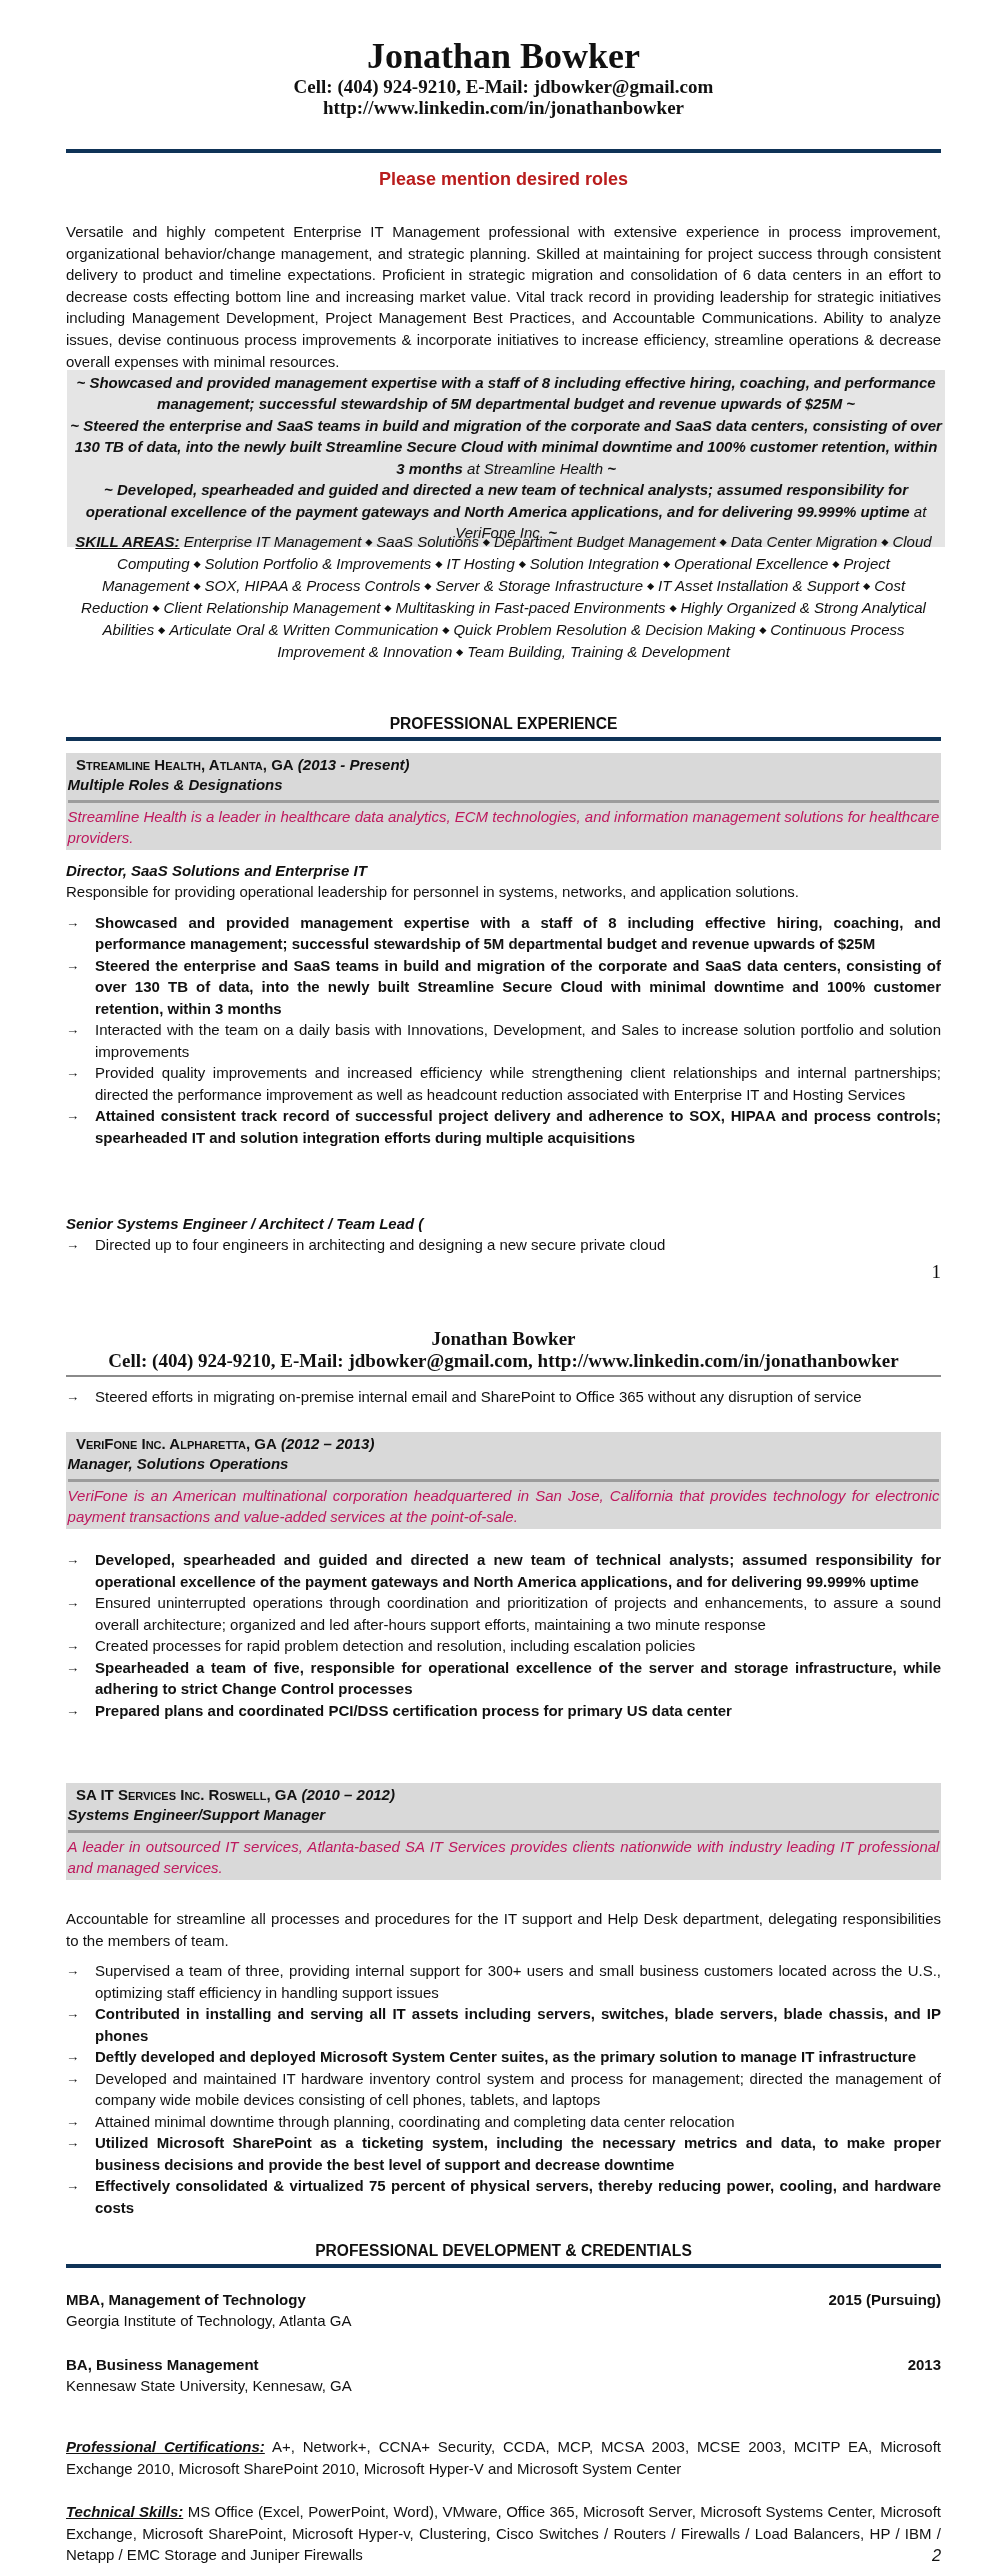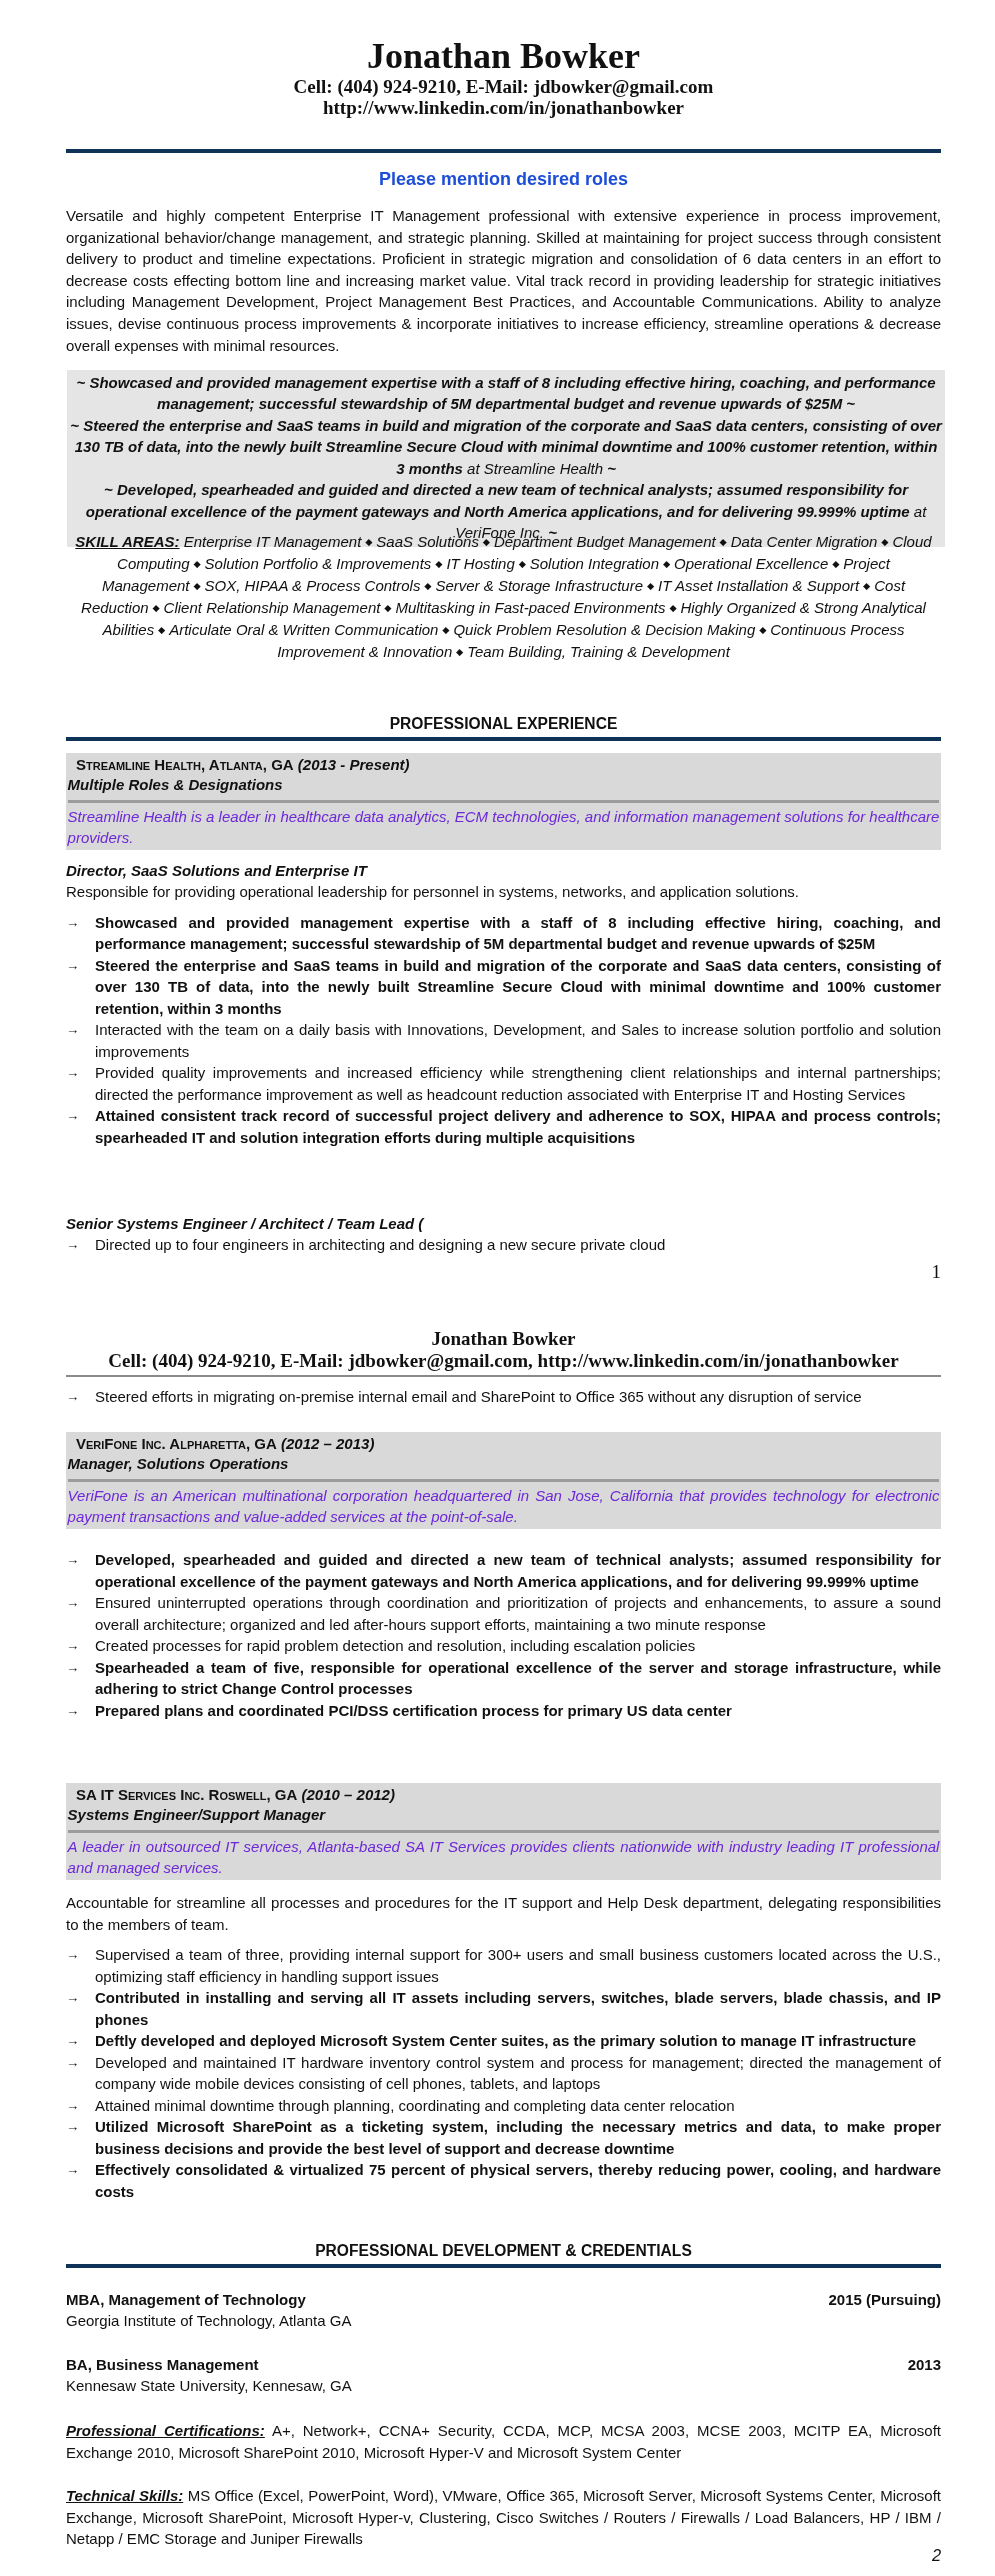--- a/index.html
+++ b/index.html
@@ -1,50 +1,50 @@
 <!DOCTYPE html>
 <html style="font-size:12.5px"><head>
 <meta charset="utf-8">
 <style>
   html, body { margin: 0; padding: 0; background: #ffffff; }
   body { width: 996px; height: 2576px; position: relative; overflow: hidden; color: #111; }
   .page { position: absolute; left: 66px; width: 875px; }
   .serif { font-family: "Liberation Serif", "DejaVu Serif", serif; }
   .sans { font-family: "Liberation Sans", "DejaVu Sans", sans-serif; }
   .center { text-align: center; }
-  .justify { text-align: justify; }
+  .justify { text-align: justify; margin-top: 16px; }
 
   
   .hdr-name { font-size: 36px; font-weight: bold; line-height: 39px; }
   .hdr-line { font-size: 19px; font-weight: bold; line-height: 21px; }
   .rule-navy { height: 3.9px; background: #0f3357; }
   .rule-gray { height: 2.3px; background: #8a8a8a; }
 
-  .headline { color: #1d4ed8; font-size: 18px; font-weight: bold; }
+  .headline { color: #b91c1c; font-size: 18px; font-weight: bold; }
 
   .body-text { font-size: 15px; line-height: 21.5px; }
   .summary { font-size: 15px; line-height: 21.6px; }
 
   .highlights { background: #e5e5e5; font-size: 15px; line-height: 21.5px; font-style: italic; padding: 1.6px 3.1px 3.1px 3.1px; }
   .highlights b { font-weight: bold; }
   .highlights .norm { font-weight: normal; }
 
   .skills { font-size: 15px; line-height: 21.5px; font-style: italic; }
   .skills .label { font-weight: bold; text-decoration: underline; }
   .sep { font-style: normal; font-size: 9.4px; vertical-align: 1.6px; padding: 0 3.9px; }
 
   .section-title { font-size: 15.6px; font-weight: bold; text-align: center; line-height: 20.3px; }
 
   .co-box { background: #d9d9d9; padding: 1.6px 0 1.6px 0; }
   .co-head { font-size: 15px; line-height: 20.3px; font-weight: bold; padding: 0 10px; }
   .co-head .sc { font-variant: small-caps; }
   .co-head .dates { font-style: italic; }
   .co-role { font-size: 15px; line-height: 20.3px; font-weight: bold; font-style: italic; padding: 0 1.6px; }
   .co-divider { height: 3.1px; background: #9c9c9c; margin: 4.7px 1.6px 3.1px 1.6px; }
-  .co-desc { font-size: 15px; line-height: 21px; font-style: italic; color: #6d28d9; text-align: justify; padding: 0 1.6px; }
+  .co-desc { font-size: 15px; line-height: 21px; font-style: italic; color: #be185d; text-align: justify; padding: 0 1.6px; }
 
   .role-title { font-size: 15px; line-height: 21px; font-weight: bold; font-style: italic; }
 
   ul.bullets { list-style: none; margin: 0; padding: 0; }
   ul.bullets li { position: relative; padding-left: 29px; font-size: 15px; line-height: 21.5px; text-align: justify; }
   ul.bullets li .arrow { position: absolute; left: 0; top: 0; font-size: 13.3px; }
   ul.bullets li.bold { font-weight: bold; }
 
   .page-num { position: absolute; right: 55px; font-size: 19px; }
 

